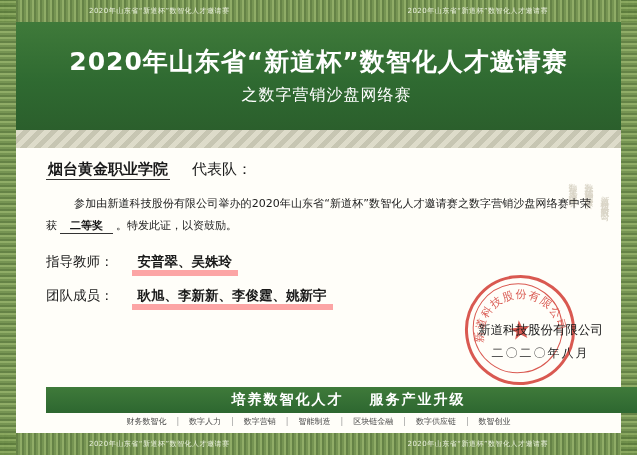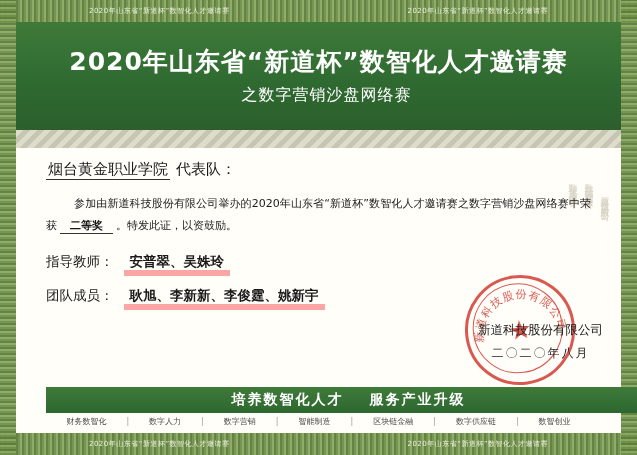--- a/index.html
+++ b/index.html
@@ -143,24 +143,24 @@
     width: 545px;
   }
 
   .recipient-line {
     margin-top: 4px;
     font-size: 15px;
     color: #1a1a1a;
     white-space: nowrap;
   }
   .recipient-name {
-    font-weight: normal;
+    font-weight: bold;
     border-bottom: 1px solid #333;
     padding: 0 2px 1px 2px;
-    margin-right: 6px;
+    margin-right: 22px;
   }
 
   .paragraph {
     margin-top: 14px;
     font-size: 11px;
     line-height: 2.0;
     color: #1a1a1a;
     text-align: justify;
   }
   .paragraph .indent { display: inline-block; width: 28px; }
@@ -170,21 +170,21 @@
     padding: 0 10px 1px 10px;
     margin: 0 3px;
   }
 
   .field-row {
     margin-top: 16px;
     font-size: 13.5px;
     color: #1a1a1a;
     white-space: nowrap;
   }
-  .field-label { margin-right: 10px; }
+  .field-label { margin-right: 18px; }
   .field-value {
     font-weight: bold;
     border-bottom: 6px solid #fca5a5;
     padding: 0 6px 1px 6px;
   }
 
   
   .issuer {
     position: absolute;
     right: 18px;
@@ -260,21 +260,21 @@
 
   .footer-keywords {
     position: absolute;
     left: 16px;
     bottom: 26px;
     width: 605px;
     height: 16px;
     display: flex;
     align-items: center;
     justify-content: center;
-    gap: 20px;
+    gap: 10px;
     font-size: 8px;
     color: #4a4a4a;
     white-space: nowrap;
   }
   .footer-keywords .sep { color: #9a9a9a; }
 </style>
 </head>
 <body>
 
 <div id="certificate">

